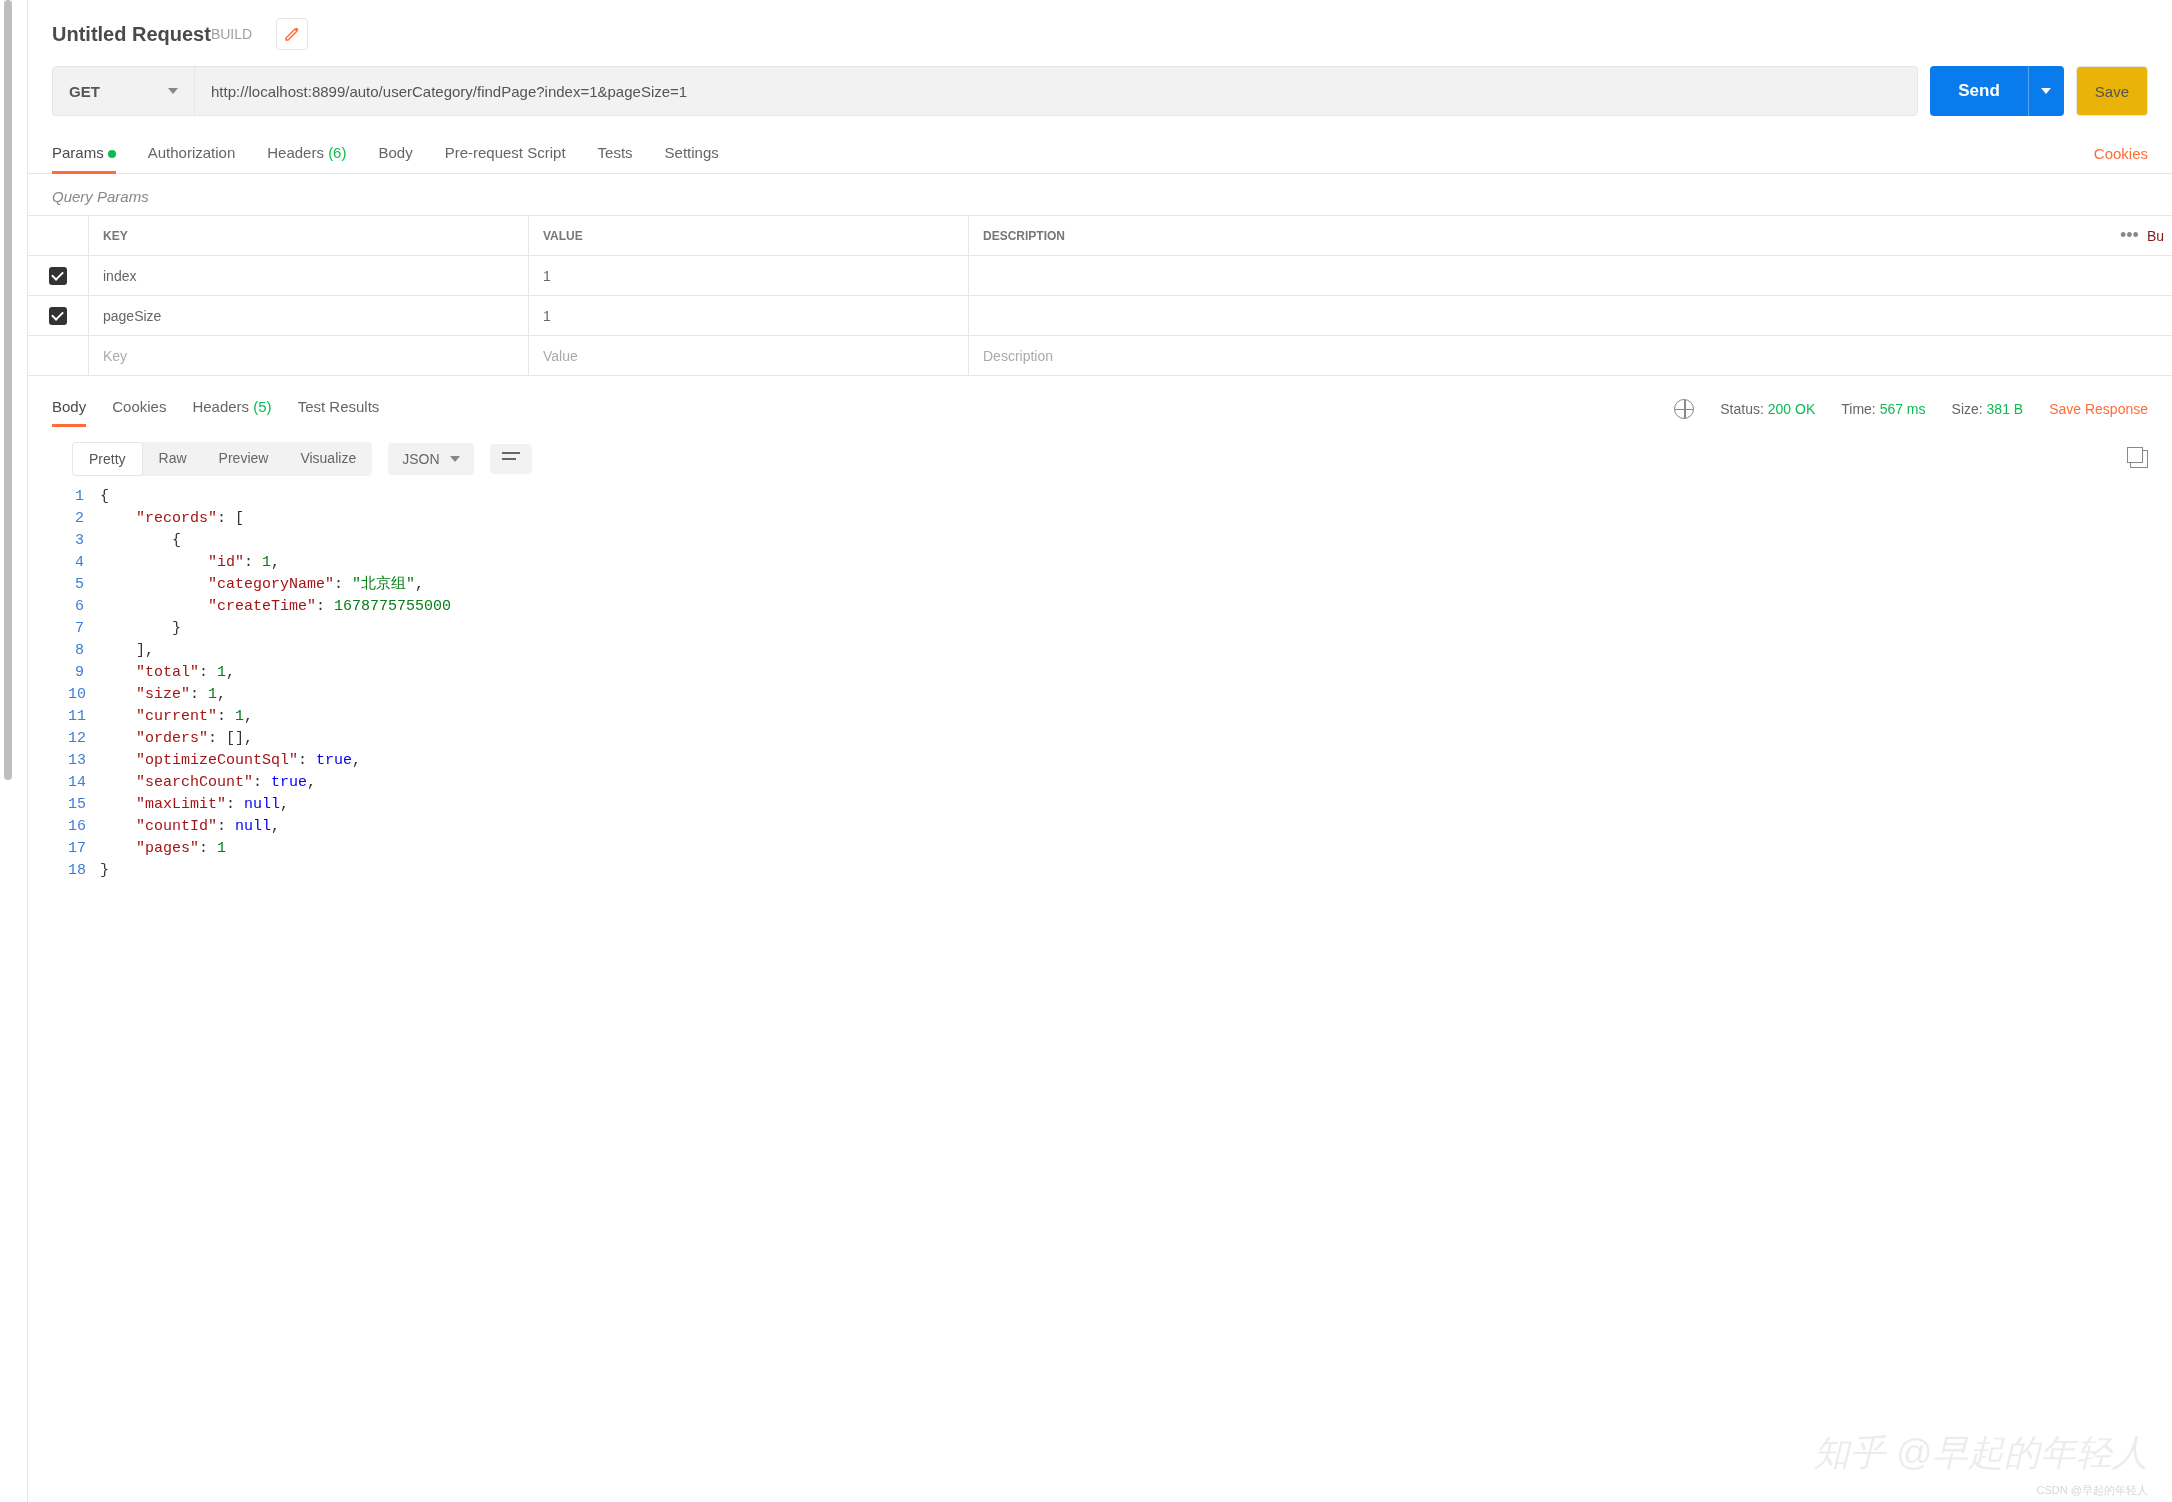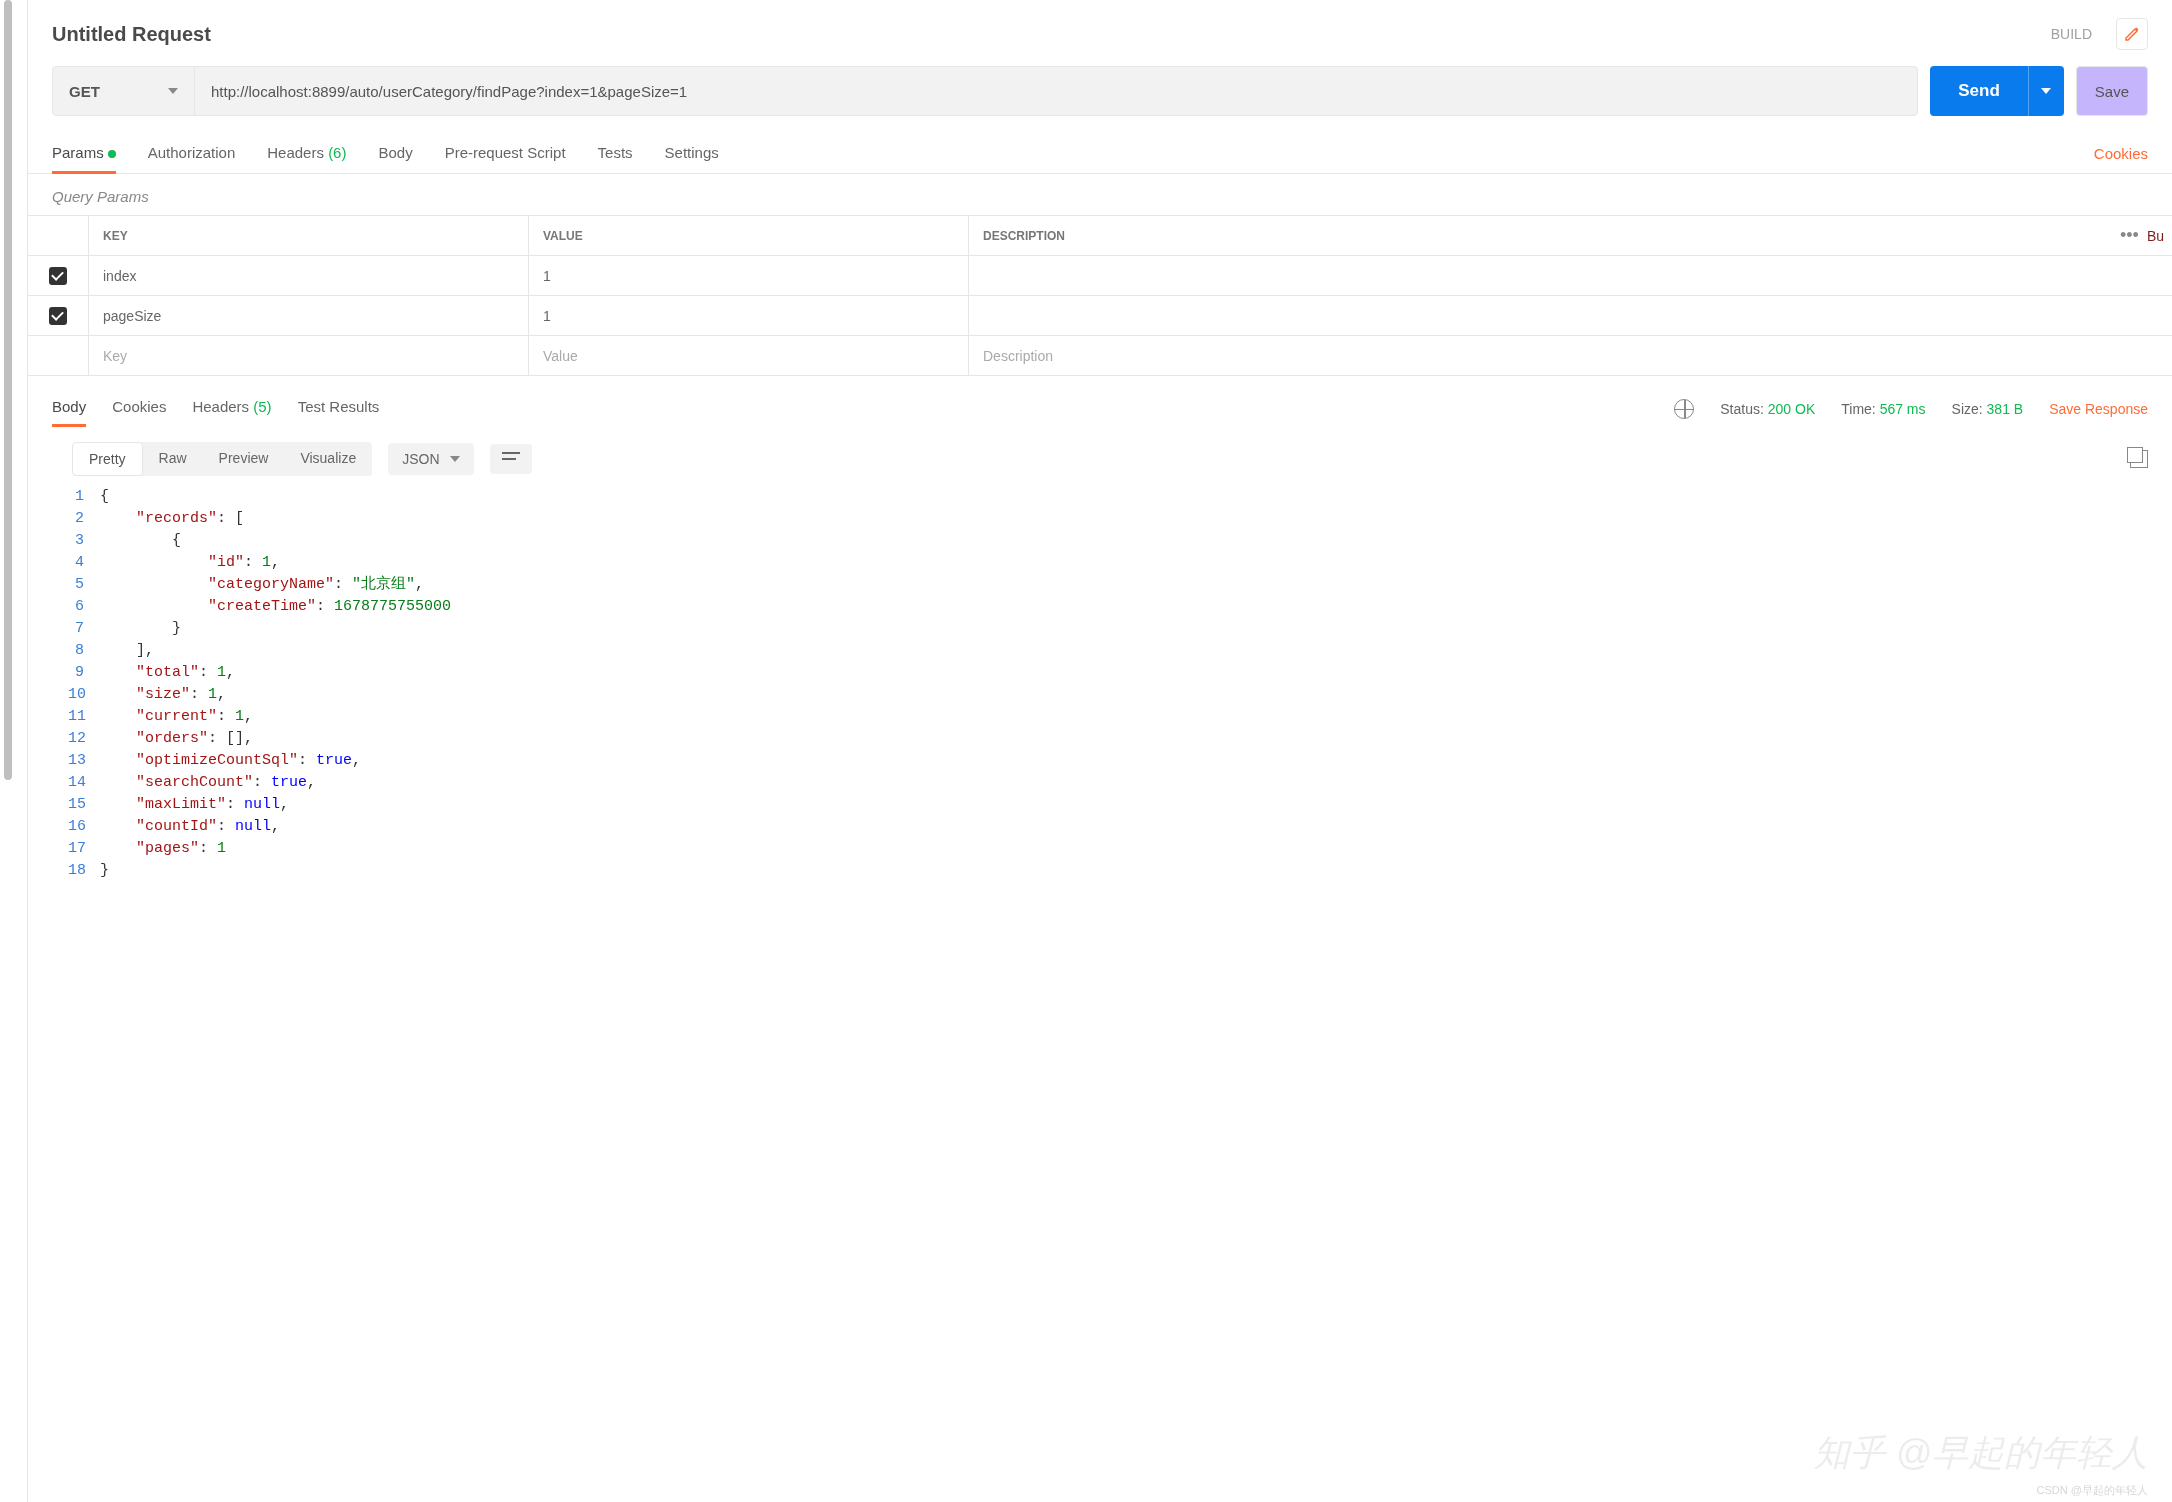--- a/index.html
+++ b/index.html
@@ -3,37 +3,37 @@
 <meta charset="utf-8">
 <style>
 * { box-sizing: border-box; margin: 0; padding: 0; }
 body { font-family: -apple-system, BlinkMacSystemFont, "Segoe UI", Arial, sans-serif; font-size: 14px; color: #555; background: #fff; overflow: hidden; }
 .app { display: flex; height: 100vh; }
 .left-gutter { width: 28px; background: #fff; border-right: 1px solid #e6e6e6; }
 .scroll-ind { position: absolute; left: 4px; top: 0; width: 8px; height: 780px; background: #bfbfbf; border-radius: 4px; }
 .main { flex: 1; display: flex; flex-direction: column; position: relative; }
 
 
-.hdr { display: flex; align-items: center; padding: 18px 24px 16px 24px; justify-content: space-between; }
+.hdr { display: flex; align-items: center; padding: 18px 24px 16px 24px; justify-content: flex-start; }
 .hdr-title { font-size: 20px; font-weight: 600; color: #4a4a4a; }
 .hdr-right { display: flex; align-items: center; gap: 24px; }
 .build-lbl { font-size: 14px; color: #a0a0a0; font-weight: 500; }
 .pencil-ico { width: 32px; height: 32px; border: 1px solid #e6e6e6; border-radius: 4px; display: flex; align-items: center; justify-content: center; color: #ff6c37; font-size: 18px; }
 
 
 .url-row { display: flex; gap: 12px; padding: 0 24px 18px 24px; }
 .url-bar { flex: 1; display: flex; background: #f2f2f2; border: 1px solid #e6e6e6; border-radius: 4px; height: 50px; }
 .method-cell { width: 142px; display: flex; align-items: center; justify-content: space-between; padding: 0 16px; font-weight: 600; color: #555; font-size: 15px; border-right: 1px solid #e6e6e6; }
 .caret-down { width: 0; height: 0; border-left: 5px solid transparent; border-right: 5px solid transparent; border-top: 6px solid #888; }
 .url-input { flex: 1; border: none; background: transparent; padding: 0 16px; font-size: 15px; color: #555; outline: none; }
 .send-btn { display: flex; align-items: center; background: #097bed; color: #fff; border-radius: 4px; height: 50px; }
 .send-main { padding: 0 28px; font-weight: 600; font-size: 17px; }
 .send-drop { width: 36px; display: flex; align-items: center; justify-content: center; border-left: 1px solid rgba(255,255,255,0.3); height: 100%; }
 .send-caret { width: 0; height: 0; border-left: 5px solid transparent; border-right: 5px solid transparent; border-top: 6px solid #fff; }
-.save-btn { background: #c4b5fd; border: 1px solid #e6e6e6; border-radius: 4px; height: 50px; padding: 0 18px; display: flex; align-items: center; font-size: 15px; color: #555; }
+.save-btn { background: #eab308; border: 1px solid #e6e6e6; border-radius: 4px; height: 50px; padding: 0 18px; display: flex; align-items: center; font-size: 15px; color: #555; }
 
 
 .tabs { display: flex; padding: 0 24px; border-bottom: 1px solid #e6e6e6; gap: 32px; align-items: center; }
 .tab { padding: 10px 0 12px 0; color: #666; font-size: 15px; cursor: pointer; position: relative; }
 .tab.active { color: #4a4a4a; font-weight: 500; }
 .tab.active::after { content: ''; position: absolute; left: 0; right: 0; bottom: -1px; height: 3px; background: #ff6c37; }
 .tab-dot { display: inline-block; width: 8px; height: 8px; background: #0cbb52; border-radius: 50%; margin-left: 4px; vertical-align: middle; }
 .tab-count { color: #0cbb52; }
 .tabs-spacer { flex: 1; }
 .cookies-link { color: #ff6c37; font-size: 15px; padding: 10px 0; }

